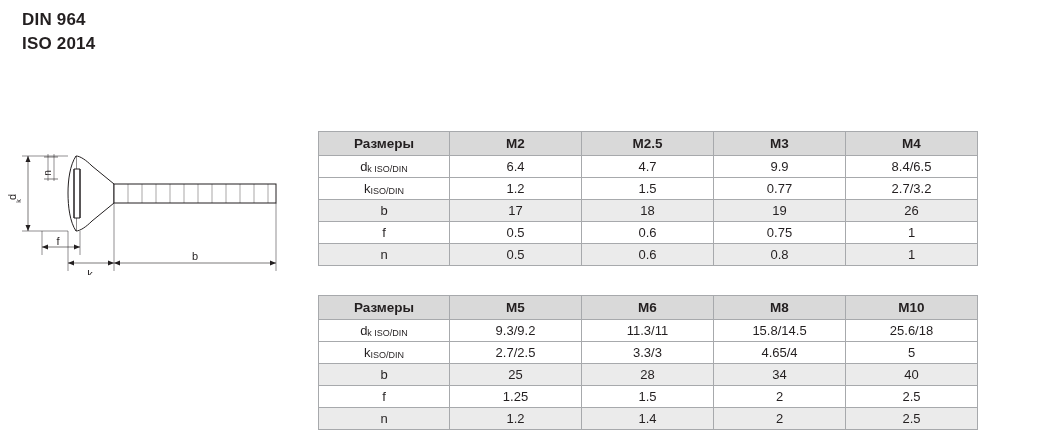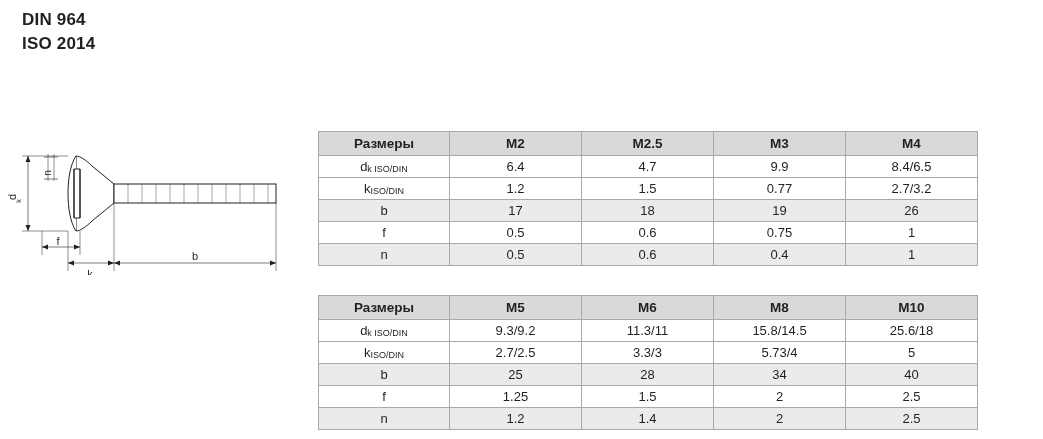--- a/index.html
+++ b/index.html
@@ -209,21 +209,21 @@
         <td class="rowlabel"><span class="lbl-main">f</span></td>
         <td class="valcell">0.5</td>
         <td class="valcell">0.6</td>
         <td class="valcell">0.75</td>
         <td class="valcell">1</td>
       </tr>
       <tr class="even">
         <td class="rowlabel"><span class="lbl-main">n</span></td>
         <td class="valcell">0.5</td>
         <td class="valcell">0.6</td>
-        <td class="valcell">0.4</td>
+        <td class="valcell">0.8</td>
         <td class="valcell">1</td>
       </tr>
     </tbody>
   </table>
 
   <table class="spec table-wrap" id="table2">
     <thead>
       <tr>
         <th class="rowlabel">Размеры</th>
         <th class="valcell">M5</th>
@@ -237,21 +237,21 @@
         <td class="rowlabel"><span class="lbl-main">d</span><span class="sub">k ISO/DIN</span></td>
         <td class="valcell">9.3/9.2</td>
         <td class="valcell">11.3/11</td>
         <td class="valcell">15.8/14.5</td>
         <td class="valcell">25.6/18</td>
       </tr>
       <tr class="odd">
         <td class="rowlabel"><span class="lbl-main">k</span><span class="sub">ISO/DIN</span></td>
         <td class="valcell">2.7/2.5</td>
         <td class="valcell">3.3/3</td>
-        <td class="valcell">5.73/4</td>
+        <td class="valcell">4.65/4</td>
         <td class="valcell">5</td>
       </tr>
       <tr class="even">
         <td class="rowlabel"><span class="lbl-main">b</span></td>
         <td class="valcell">25</td>
         <td class="valcell">28</td>
         <td class="valcell">34</td>
         <td class="valcell">40</td>
       </tr>
       <tr class="odd">

